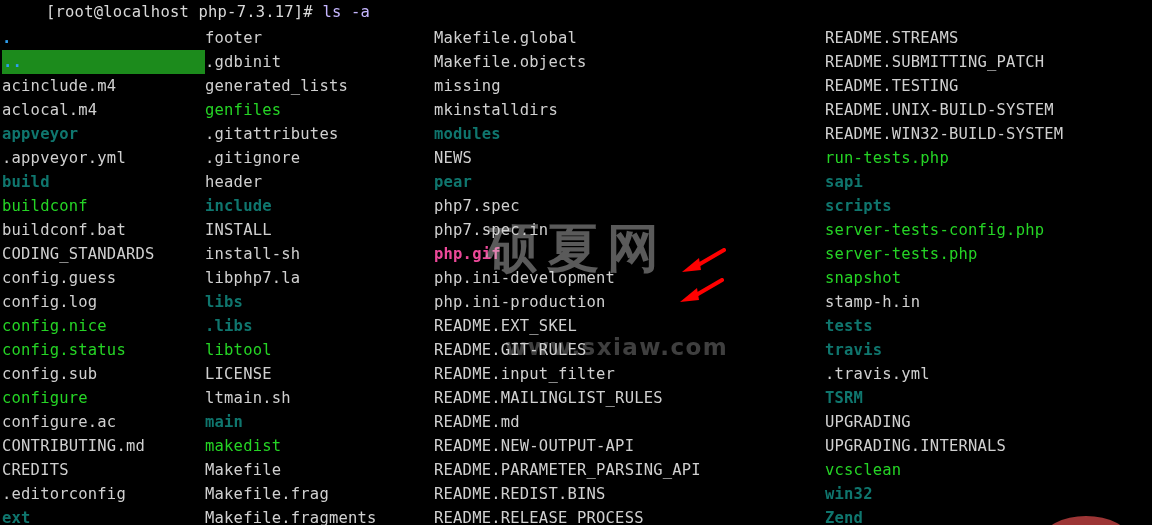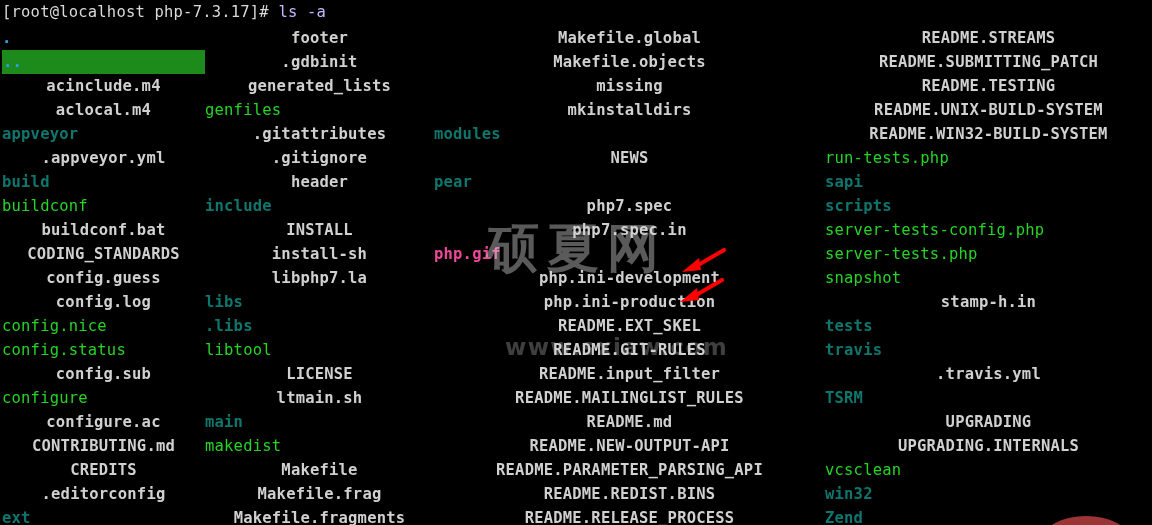--- a/index.html
+++ b/index.html
@@ -23,21 +23,21 @@
   
   #prompt-line {
     position: absolute;
     left: 2px;
     top: 0px;
     height: 24px;
     white-space: pre;
     color: #d8d8d8;
     letter-spacing: 0.2px;
   }
-  #prompt-line .ps1 { color: #d9d9d9; }
+  #prompt-line .ps1 { color: #d9d9d9; margin-left: 44px; }
   #prompt-line .cmd { color: #c4b5fd; }
 
   
   .col {
     position: absolute;
     top: 26px;
     white-space: pre;
   }
   #col-0 { left: 2px;   width: 203px; }
   #col-1 { left: 205px; width: 229px; }
@@ -46,21 +46,21 @@
 
   .entry {
     height: 24px;
     line-height: 24px;
     white-space: pre;
     display: block;
     letter-spacing: 0.2px;
   }
 
   
-  .c-file   { color: #d0d0d0; font-weight: bold; text-align: center; }
+  .c-file   { color: #d0d0d0; font-weight: normal; }
   .c-dir    { color: #0f766e; font-weight: bold; }
   .c-exec   { color: #25d425; font-weight: normal; }
   .c-image  { color: #ec4899; font-weight: bold; }
   .c-dot    { color: #2f9ff0; font-weight: bold; }
   .c-dotdot {
     color: #2f9ff0;
     font-weight: bold;
     background: #1c8b1c;
     padding: 0 1px;
   }

